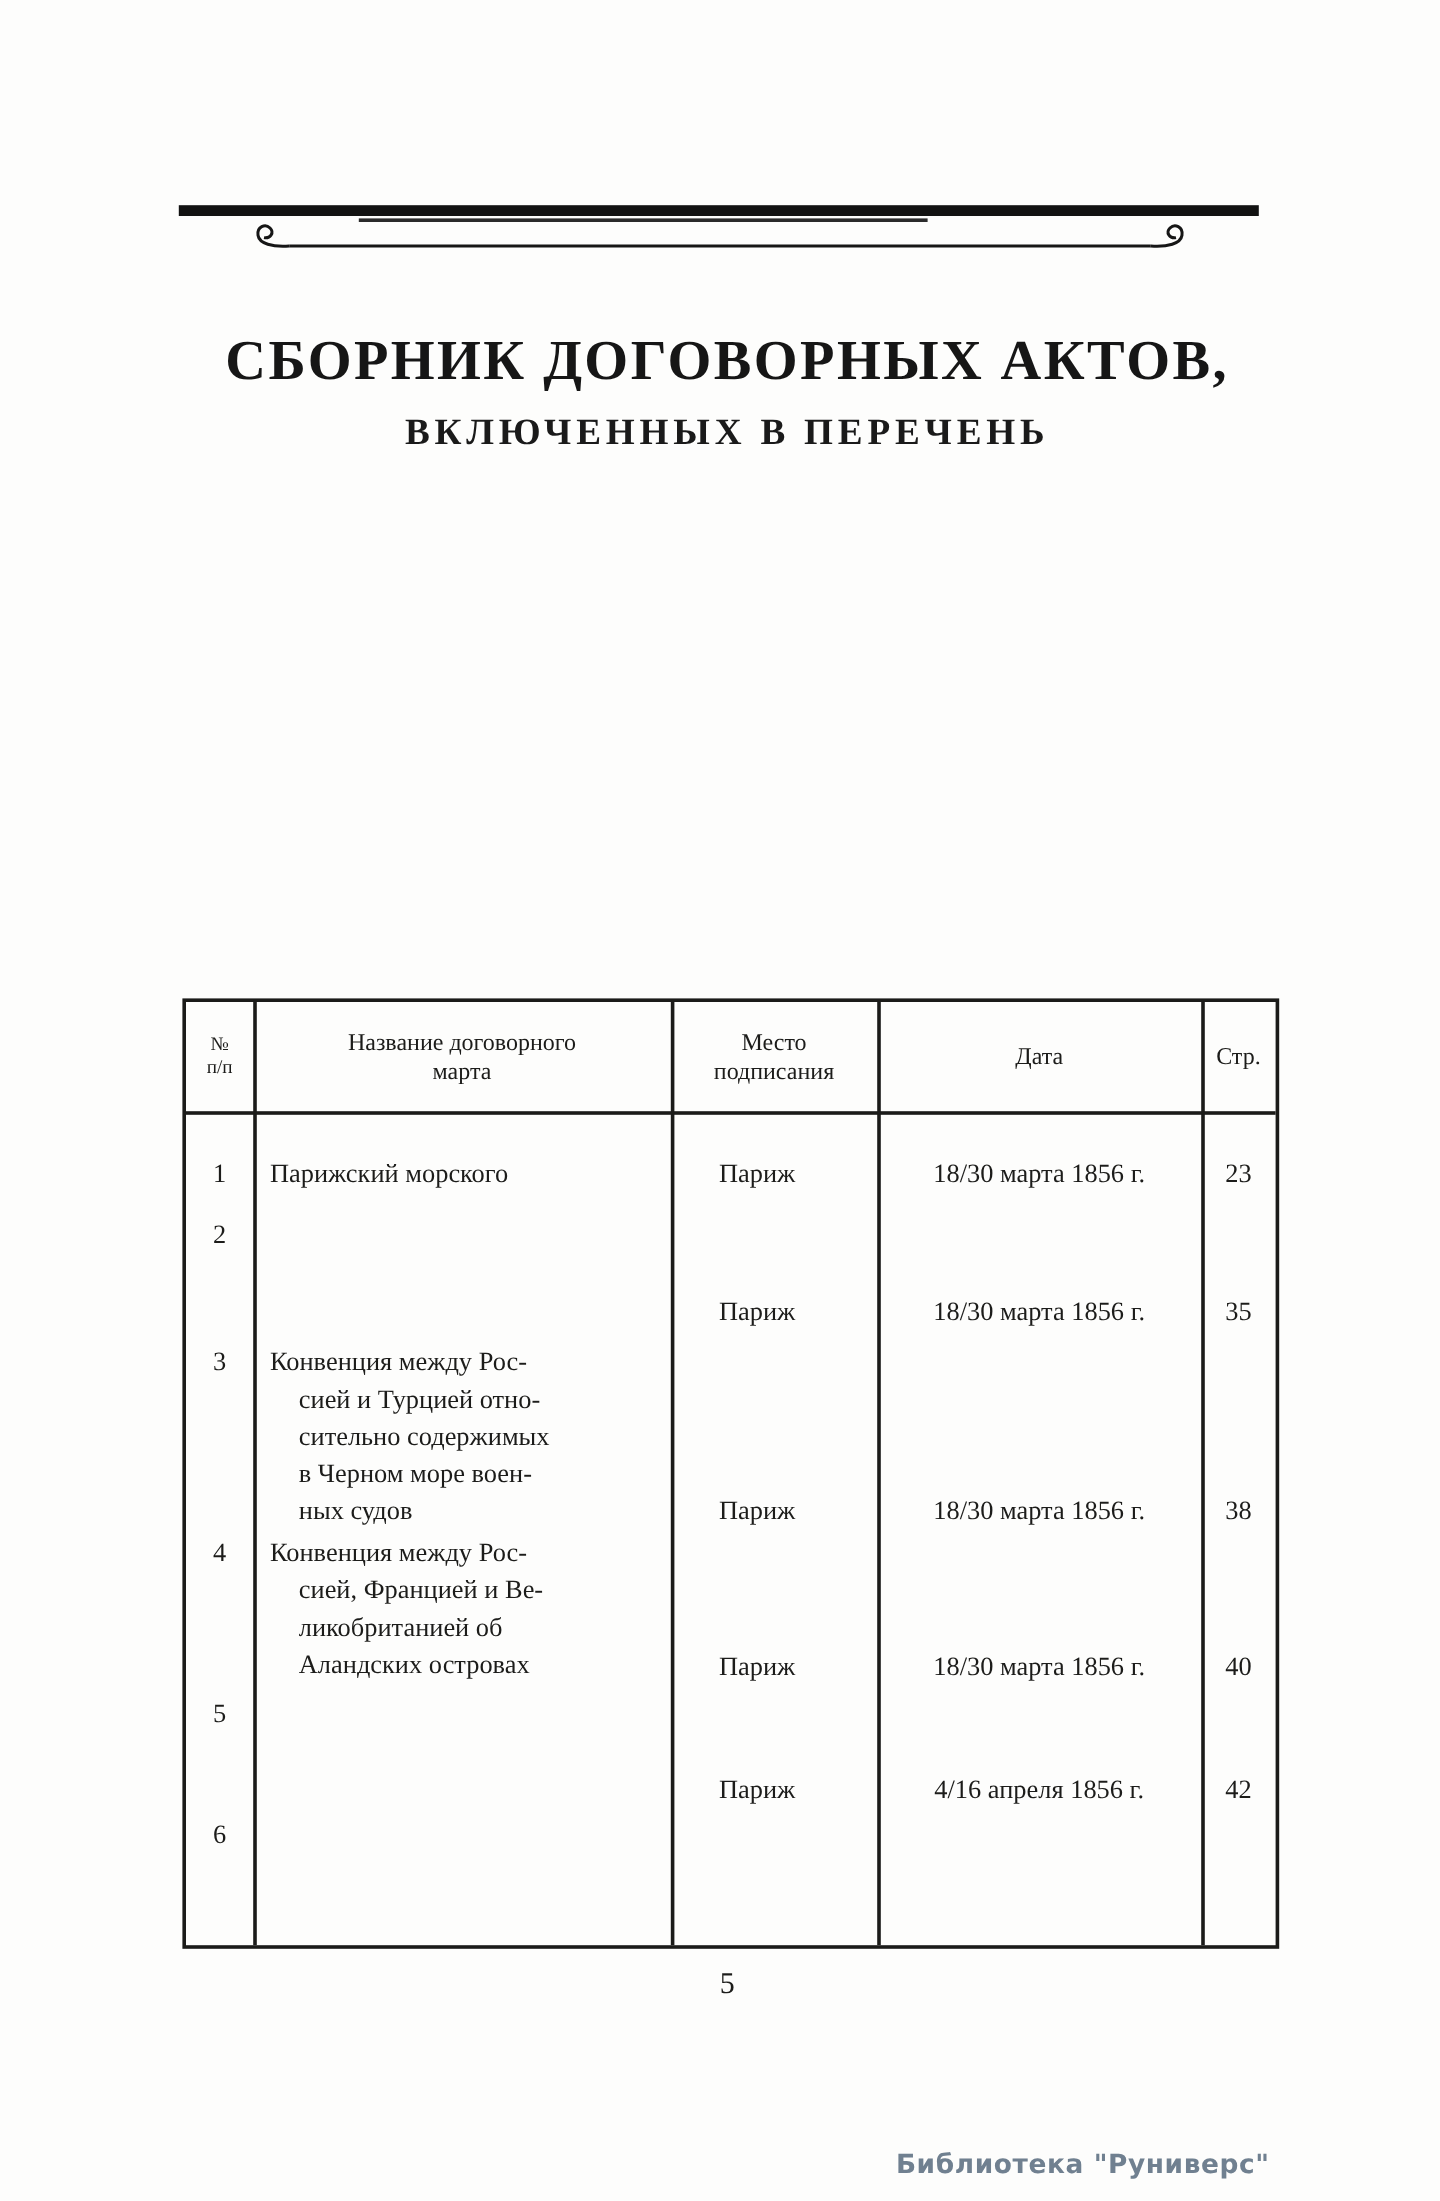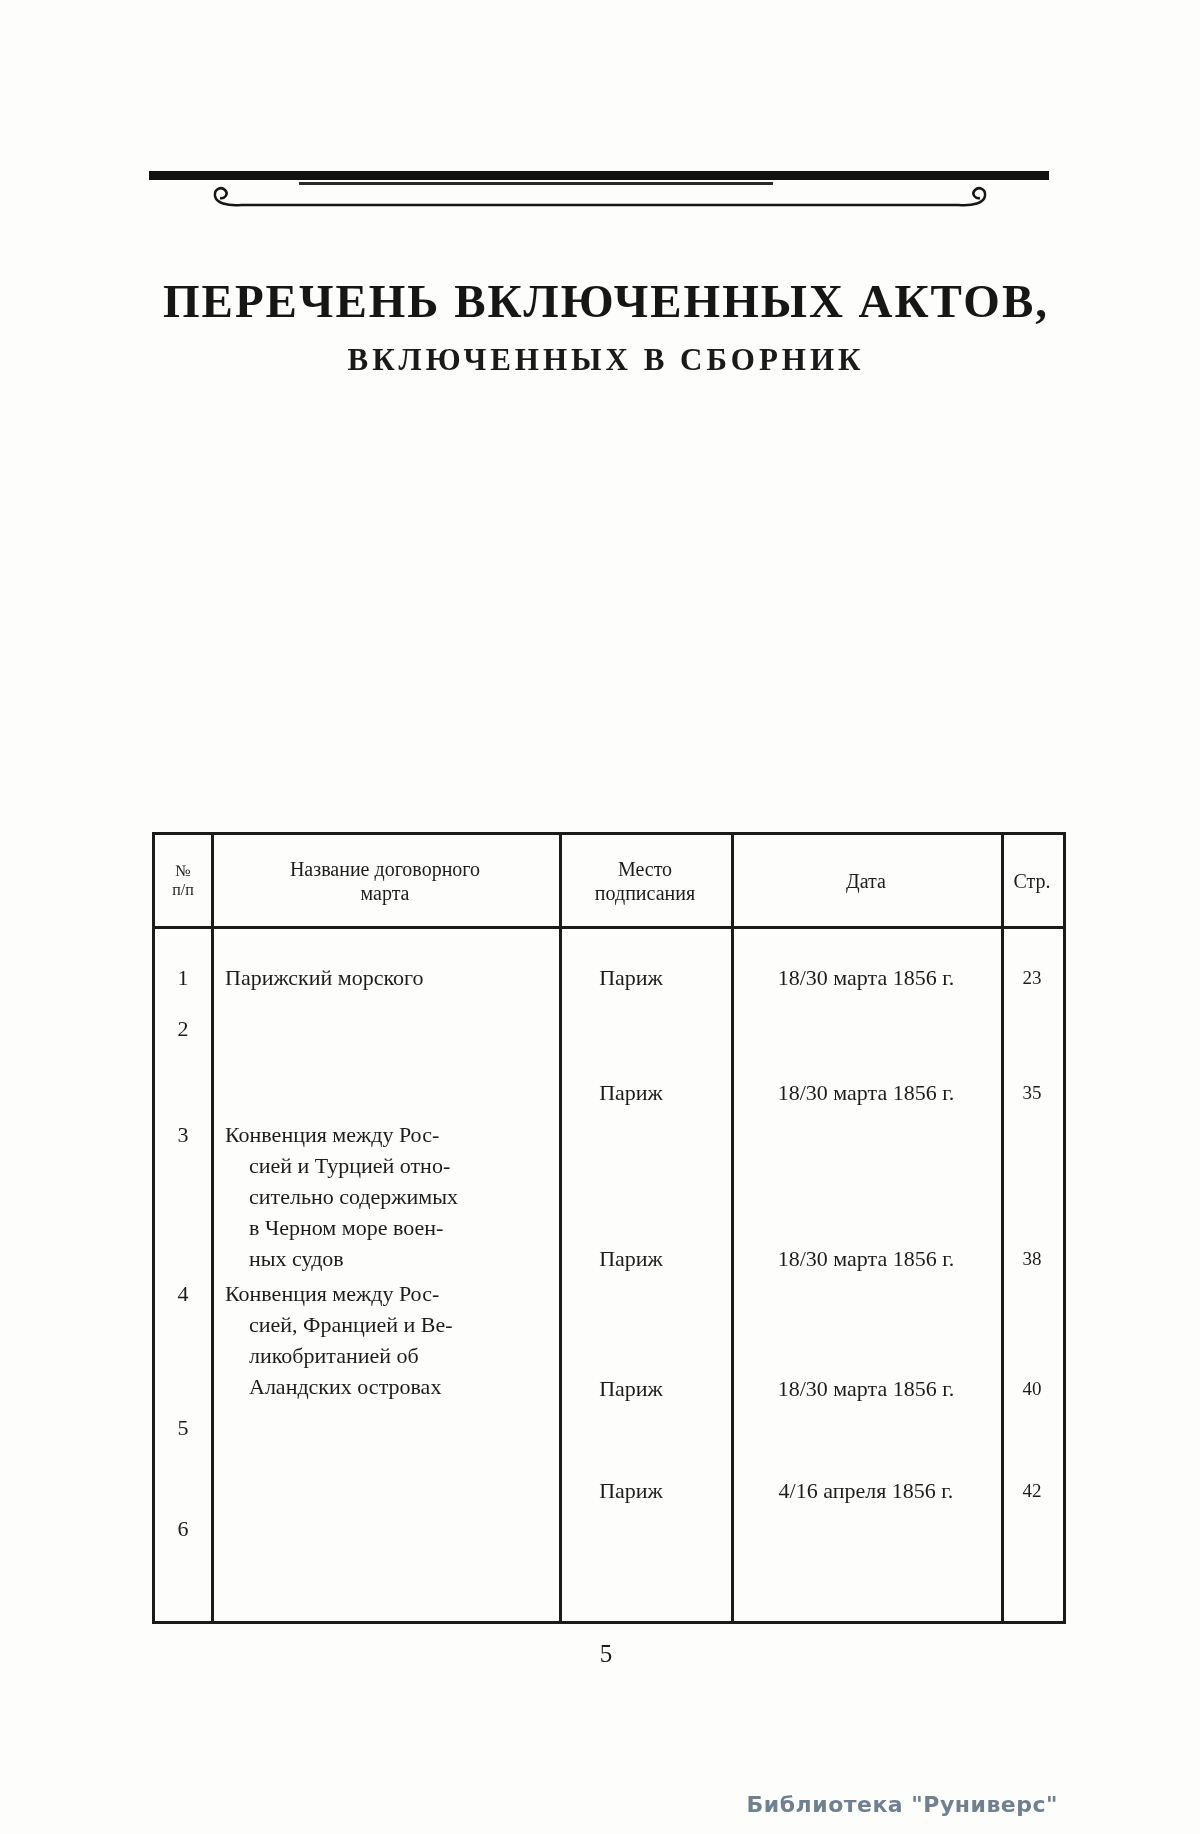--- a/index.html
+++ b/index.html
@@ -53,21 +53,21 @@
   .c-place {
     position:absolute; left:404px; width:144px; text-align:center;
     font-size:22px; line-height:31px;
   }
   .c-date {
     position:absolute; left:576px; width:270px; text-align:center;
     font-size:22px; line-height:31px;
   }
   .c-page {
     position:absolute; left:846px; width:62px; text-align:center;
-    font-size:19px; line-height:31px;
+    font-size:22px; line-height:31px;
   }
 
   .page-number {
     position:absolute; left:126px; width:960px; top:1640px;
     text-align:center; font-size:25px; color:#1c1c1a;
   }
 
   .watermark {
     position:absolute; right:142px; top:1792px;
     font-family:"DejaVu Sans","Liberation Sans",sans-serif;
@@ -83,22 +83,22 @@
   <div class="ornament">
     <svg width="915" height="60" viewBox="0 0 915 60">
       <rect x="4" y="6" width="900" height="9" fill="#121212"></rect>
       <rect x="154" y="17" width="474" height="3" fill="#2b2b2b"></rect>
       <path d="M 96 40 H 814" stroke="#161616" stroke-width="2.5" fill="none"></path>
       <path d="M 96 40 C 82 41 71 38 70 31 C 69 24 76 21 80 25 C 84 29 80 34 75 33" stroke="#161616" stroke-width="2.5" fill="none"></path>
       <path d="M 814 40 C 828 41 839 38 840 31 C 841 24 834 21 830 25 C 826 29 830 34 835 33" stroke="#161616" stroke-width="2.5" fill="none"></path>
     </svg>
   </div>
 
-  <div class="title">ПЕРЕЧЕНЬ ВКЛЮЧЕННЫХ АКТОВ,</div>
-  <div class="subtitle">ВКЛЮЧЕННЫХ В СБОРНИК</div>
+  <div class="title">СБОРНИК ДОГОВОРНЫХ АКТОВ,</div>
+  <div class="subtitle">ВКЛЮЧЕННЫХ В ПЕРЕЧЕНЬ</div>
 
   <div class="table-area">
 
     <div class="vline" style="left:56px"></div>
     <div class="vline" style="left:404px"></div>
     <div class="vline" style="left:576px"></div>
     <div class="vline" style="left:846px"></div>
 
     <div class="hsep"></div>
 

